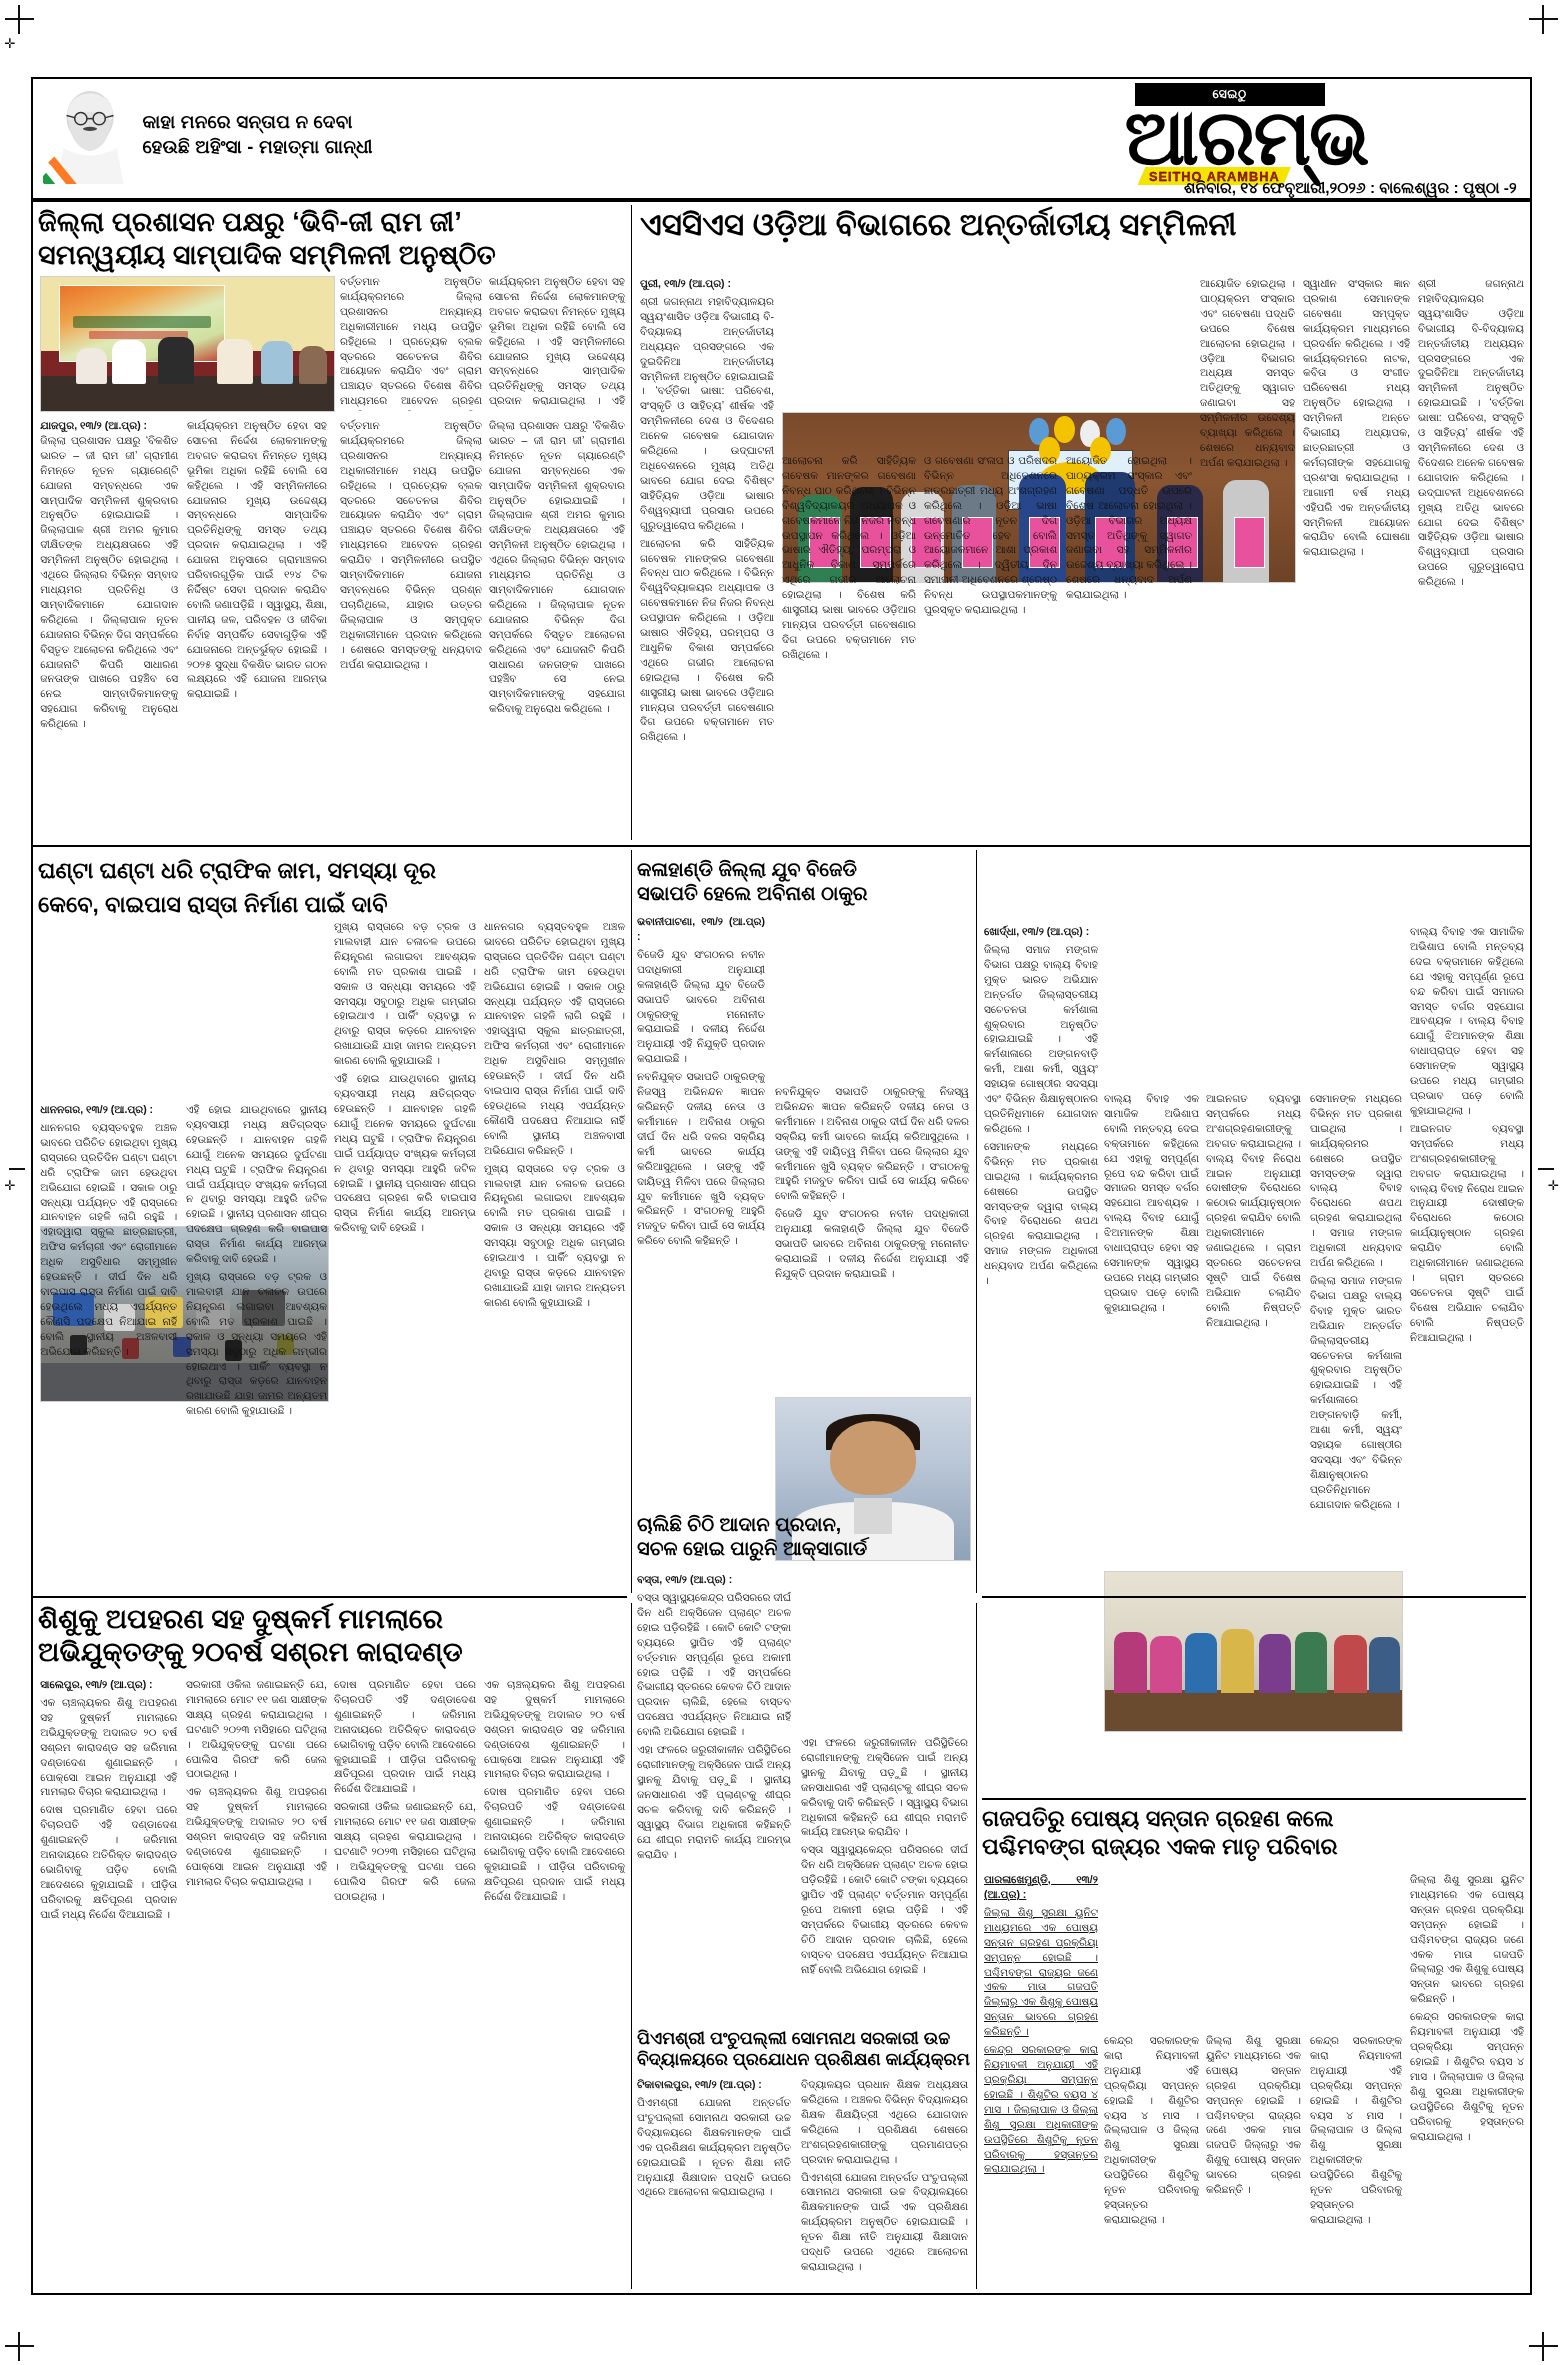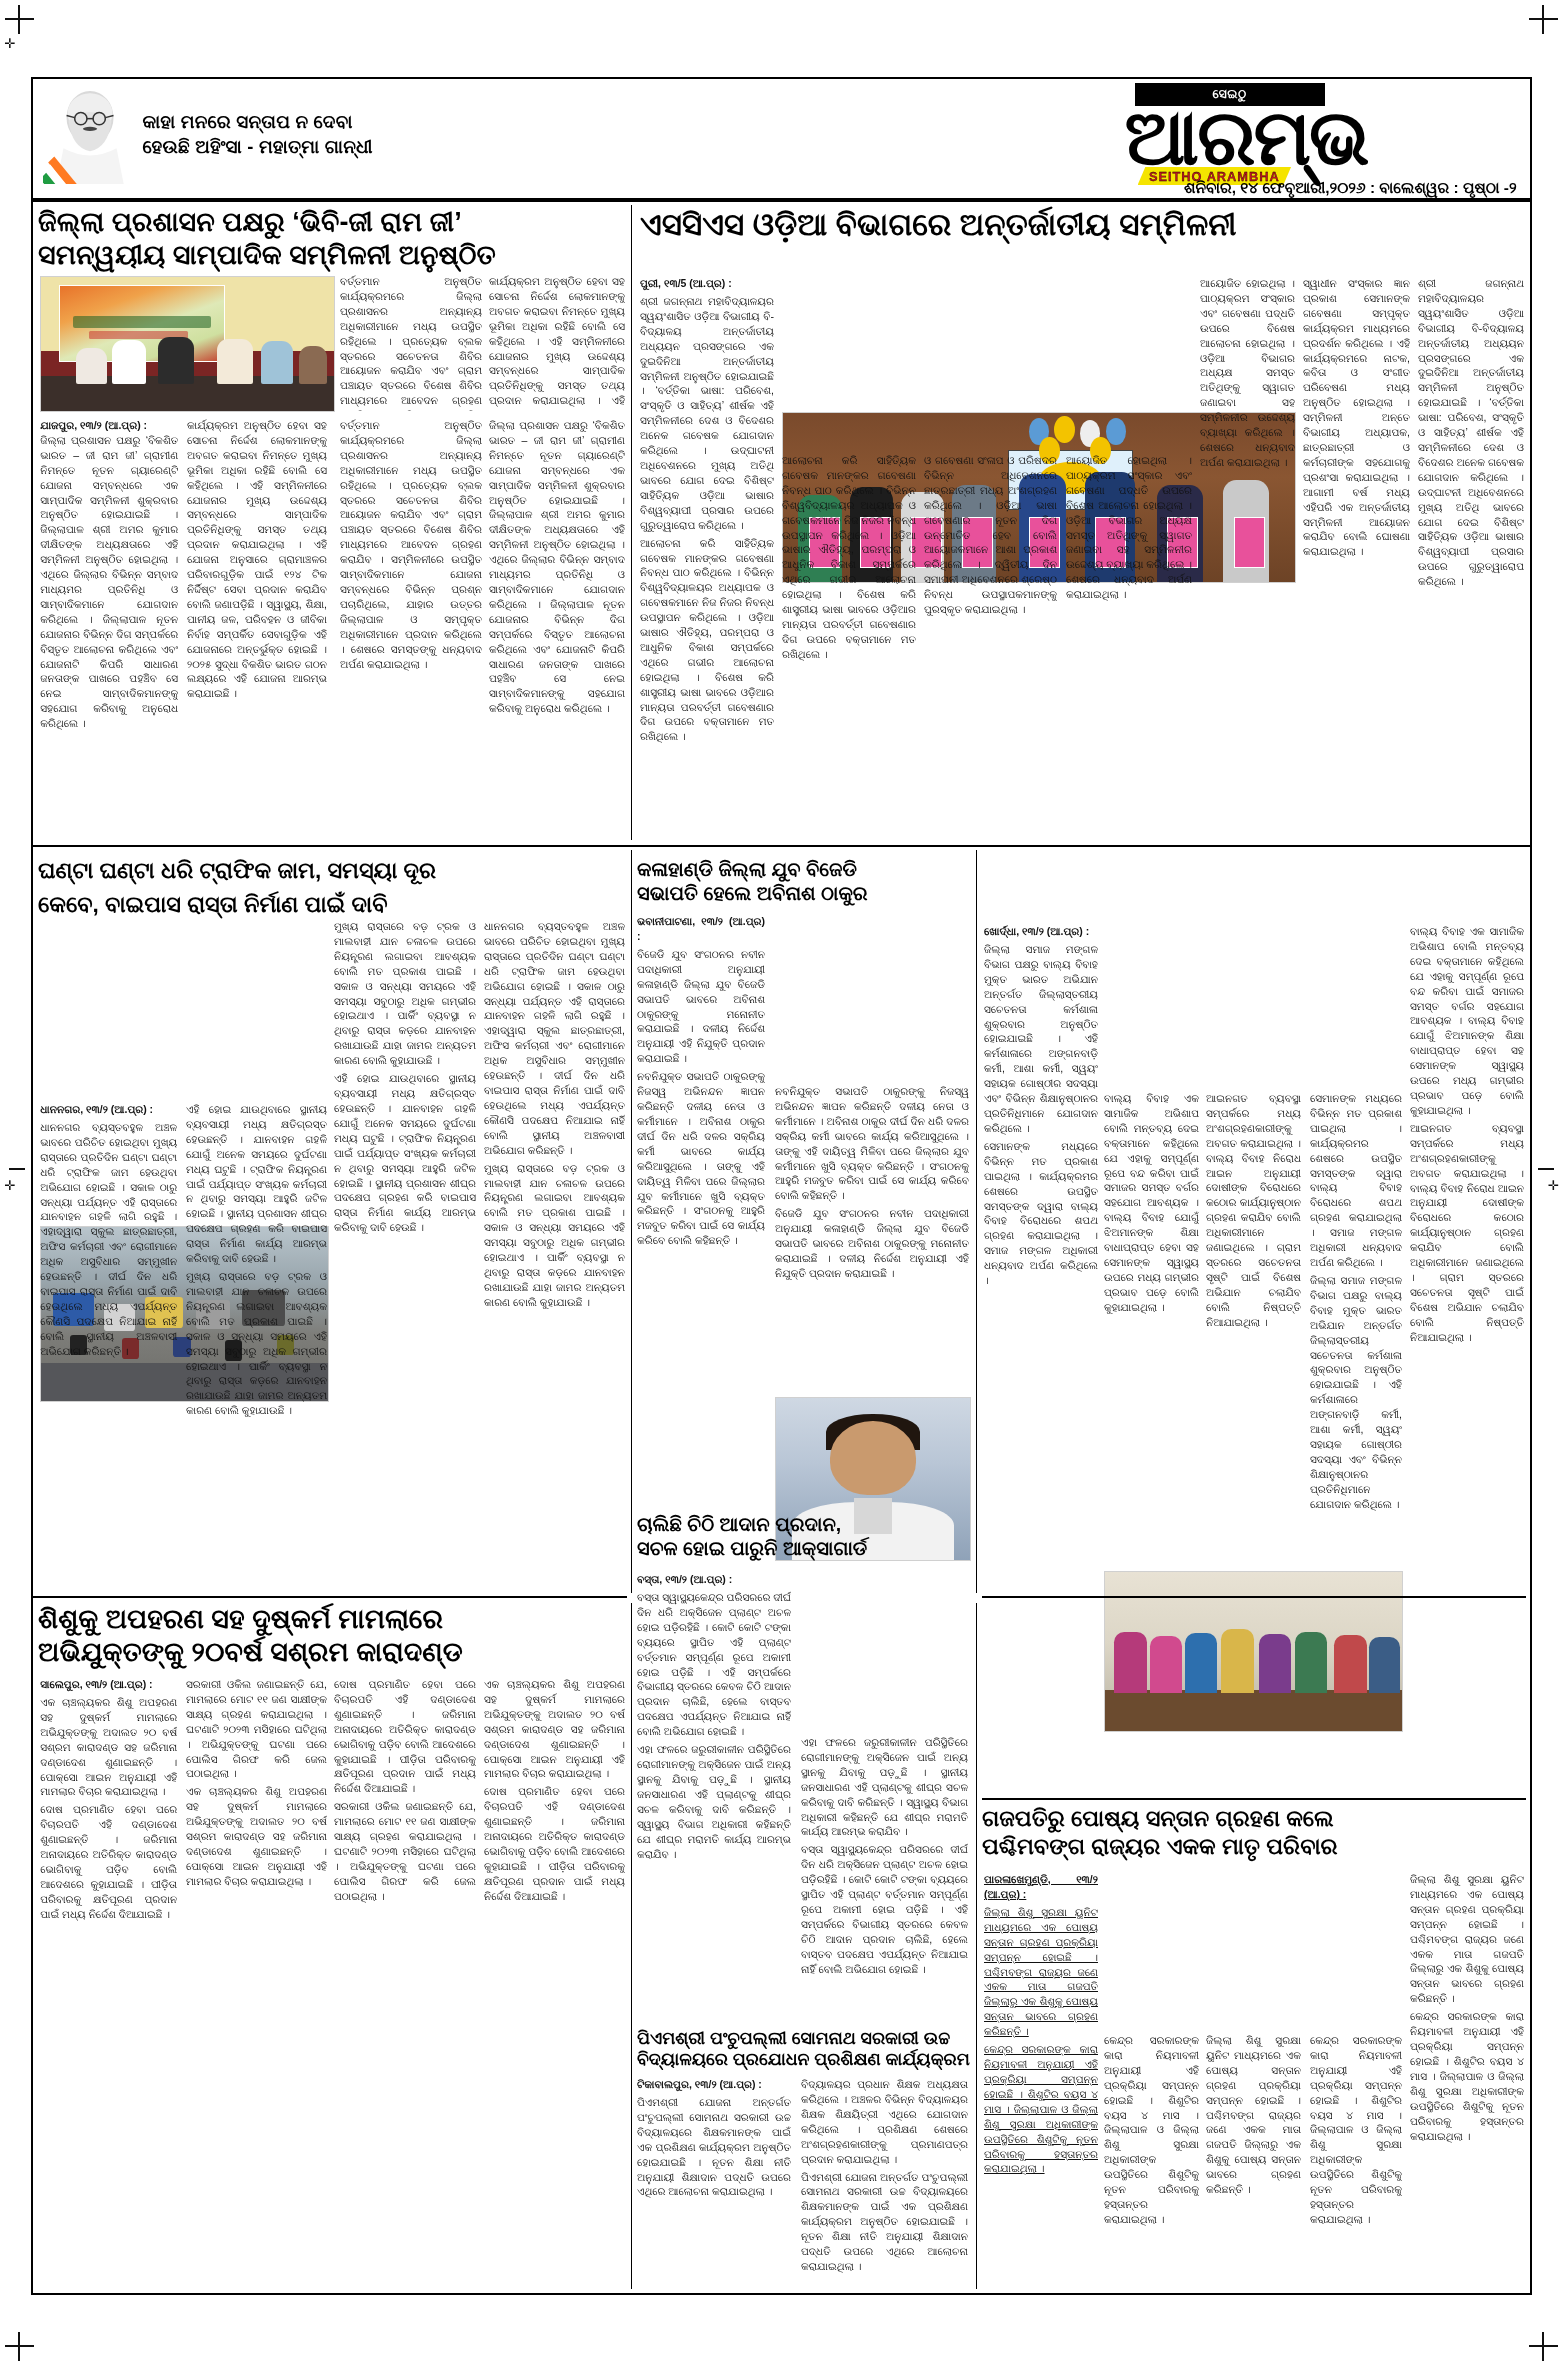--- a/index.html
+++ b/index.html
@@ -173,21 +173,21 @@
     </div>
     <div class="col" style="left:456px;top:339px;width:136px;height:420px;">
       <p>ଜିଲ୍ଲା ପ୍ରଶାସନ ପକ୍ଷରୁ ‘ବିକଶିତ ଭାରତ – ଜୀ ରାମ ଜୀ’ ଗ୍ରାମୀଣ ନିମନ୍ତେ ନୂତନ ଗ୍ୟାରେଣ୍ଟି ଯୋଜନା ସମ୍ବନ୍ଧରେ ଏକ ସାମ୍ପାଦିକ ସମ୍ମିଳନୀ ଶୁକ୍ରବାର ଅନୁଷ୍ଠିତ ହୋଇଯାଇଛି । ଜିଲ୍ଲାପାଳ ଶ୍ରୀ ଅମର କୁମାର ଦୀକ୍ଷିତଙ୍କ ଅଧ୍ୟକ୍ଷତାରେ ଏହି ସମ୍ମିଳନୀ ଅନୁଷ୍ଠିତ ହୋଇଥିଲା । ଏଥିରେ ଜିଲ୍ଲାର ବିଭିନ୍ନ ସମ୍ବାଦ ମାଧ୍ୟମର ପ୍ରତିନିଧି ଓ ସାମ୍ବାଦିକମାନେ ଯୋଗଦାନ କରିଥିଲେ । ଜିଲ୍ଲାପାଳ ନୂତନ ଯୋଜନାର ବିଭିନ୍ନ ଦିଗ ସମ୍ପର୍କରେ ବିସ୍ତୃତ ଆଲୋଚନା କରିଥିଲେ ଏବଂ ଯୋଜନାଟି କିପରି ସାଧାରଣ ଜନତାଙ୍କ ପାଖରେ ପହଞ୍ଚିବ ସେ ନେଇ ସାମ୍ବାଦିକମାନଙ୍କୁ ସହଯୋଗ କରିବାକୁ ଅନୁରୋଧ କରିଥିଲେ ।</p>
     </div>
 
     <div style="position:absolute;left:607px;top:128px;width:886px;">
       <div class="hl hl-xl">ଏସସିଏସ ଓଡ଼ିଆ ବିଭାଗରେ ଅନ୍ତର୍ଜାତୀୟ ସମ୍ମିଳନୀ</div>
     </div>
 
     <div class="col" style="left:607px;top:197px;width:134px;height:561px;">
-      <p style="font-weight:bold;">ପୁରୀ, ୧୩/5 (ଆ.ପ୍ର) :</p>
+      <p style="font-weight:bold;">ପୁରୀ, ୧୩/୨ (ଆ.ପ୍ର) :</p>
       <p>ଶ୍ରୀ ଜଗନ୍ନାଥ ମହାବିଦ୍ୟାଳୟର ସ୍ୱୟଂଶାସିତ ଓଡ଼ିଆ ବିଭାଗୀୟ ବି-ବିଦ୍ୟାଳୟ ଅନ୍ତର୍ଜାତୀୟ ଅଧ୍ୟୟନ ପ୍ରସଙ୍ଗରେ ଏକ ଦୁଇଦିନିଆ ଅନ୍ତର୍ଜାତୀୟ ସମ୍ମିଳନୀ ଅନୁଷ୍ଠିତ ହୋଇଯାଇଛି । ‘ବର୍ତ୍ତିକା ଭାଷା: ପରିବେଶ, ସଂସ୍କୃତି ଓ ସାହିତ୍ୟ’ ଶୀର୍ଷକ ଏହି ସମ୍ମିଳନୀରେ ଦେଶ ଓ ବିଦେଶର ଅନେକ ଗବେଷକ ଯୋଗଦାନ କରିଥିଲେ । ଉଦ୍‌ଘାଟନୀ ଅଧିବେଶନରେ ମୁଖ୍ୟ ଅତିଥି ଭାବରେ ଯୋଗ ଦେଇ ବିଶିଷ୍ଟ ସାହିତ୍ୟିକ ଓଡ଼ିଆ ଭାଷାର ବିଶ୍ୱବ୍ୟାପୀ ପ୍ରସାର ଉପରେ ଗୁରୁତ୍ୱାରୋପ କରିଥିଲେ ।</p>
       <p>ଆଲୋଚନା କରି ସାହିତ୍ୟିକ ଗବେଷକ ମାନଙ୍କର ଗବେଷଣା ନିବନ୍ଧ ପାଠ କରିଥିଲେ । ବିଭିନ୍ନ ବିଶ୍ୱବିଦ୍ୟାଳୟର ଅଧ୍ୟାପକ ଓ ଗବେଷକମାନେ ନିଜ ନିଜର ନିବନ୍ଧ ଉପସ୍ଥାପନ କରିଥିଲେ । ଓଡ଼ିଆ ଭାଷାର ଐତିହ୍ୟ, ପରମ୍ପରା ଓ ଆଧୁନିକ ବିକାଶ ସମ୍ପର୍କରେ ଏଥିରେ ଗଭୀର ଆଲୋଚନା ହୋଇଥିଲା । ବିଶେଷ କରି ଶାସ୍ତ୍ରୀୟ ଭାଷା ଭାବରେ ଓଡ଼ିଆର ମାନ୍ୟତା ପରବର୍ତ୍ତୀ ଗବେଷଣାର ଦିଗ ଉପରେ ବକ୍ତାମାନେ ମତ ରଖିଥିଲେ ।</p>
     </div>
 
     <div class="photo ph-stage" style="left:749px;top:197px;width:512px;height:169px;">
       <div class="screen"></div>
       <div class="bal" style="left:48%;top:3%;width:20.5px;height:27px;background:#5b9bd5;"></div>
       <div class="bal" style="left:53%;top:2%;width:20.5px;height:27px;background:#f3c300;"></div>
       <div class="bal" style="left:58%;top:4%;width:20.5px;height:27px;background:#eeeeee;"></div>
       <div class="bal" style="left:63%;top:3%;width:20.5px;height:27px;background:#5b9bd5;"></div>

